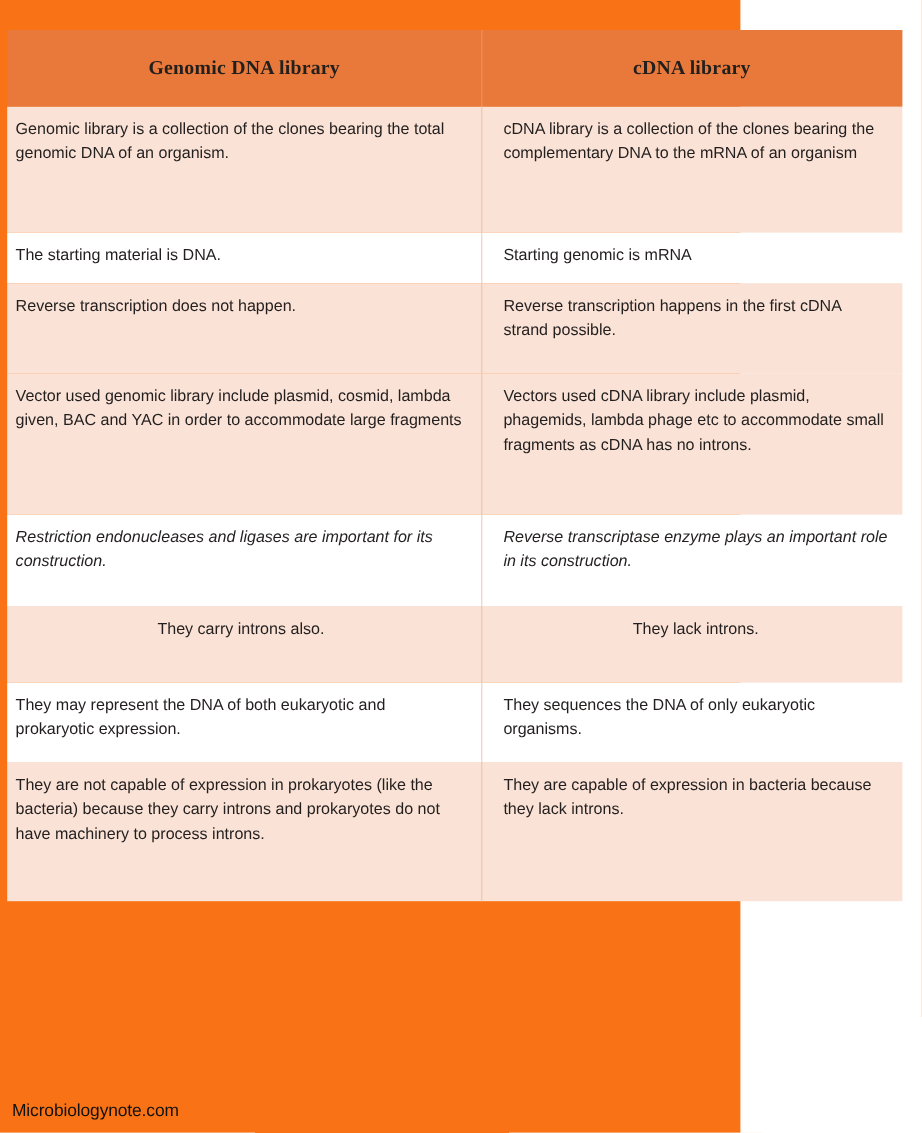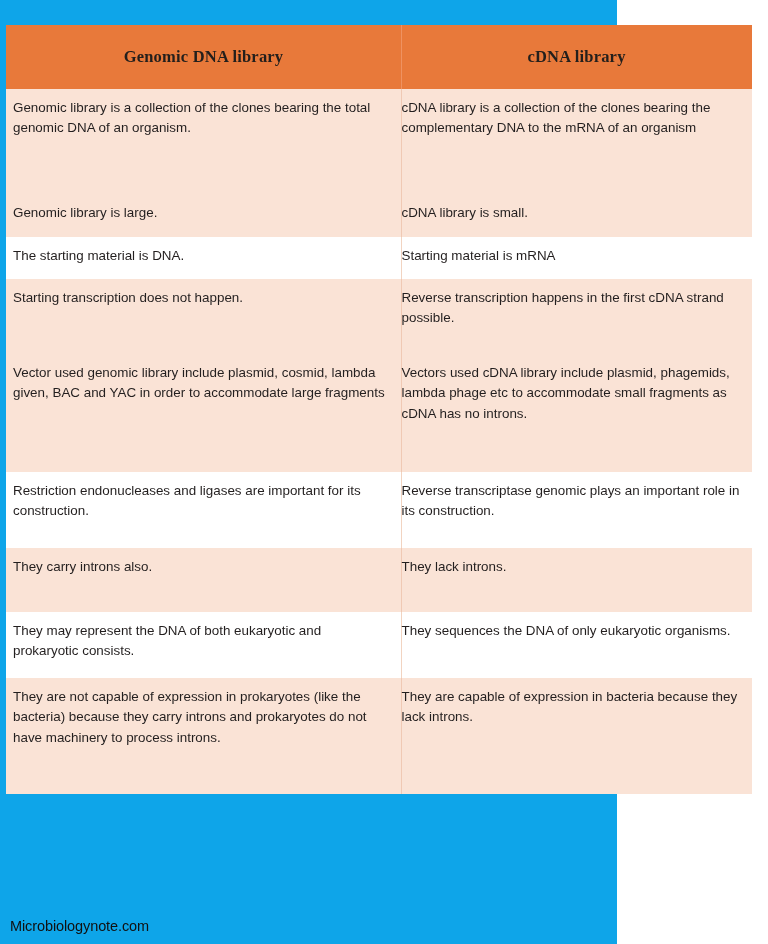--- a/index.html
+++ b/index.html
@@ -10,21 +10,21 @@
   body {
     width: 768px;
     height: 944px;
     font-family: "Liberation Sans", sans-serif;
     -webkit-font-smoothing: antialiased;
   }
   .page {
     position: relative;
     width: 617px;
     height: 944px;
-    background: #0ea5e9;
+    background: #f97316;
     box-sizing: border-box;
   }
   .table-wrap {
     position: absolute;
     left: 6px;
     top: 25px;
     width: 746px;
   }
   table.cmp {
     width: 100%;
@@ -57,38 +57,38 @@
     font-size: 13.4px;
     line-height: 1.52;
     color: #231f1f;
     vertical-align: top;
     padding: 9px 12px 9px 7px;
     border: none;
     margin-left: 20px;
   }
   tbody td.col1 { padding-left: 7px; }
   tbody td.col2 {
-    padding-left: 0;
+    padding-left: 18px;
     border-left: 1px solid #f2d4c1;
   }
 
   tbody tr.shade td { background: #fae3d6; }
   tbody tr.plain td { background: #ffffff; }
   tbody tr.shade td.col2 { border-left-color: #f0c9b4; }
 
   
   tr.h1 td { height: 87px; }
   tr.h2 td { height: 56px; }
   tr.h3 td { height: 25px; }
   tr.h4 td { height: 24px; }
   tr.h5 td { height: 57px; }
   tr.h6 td { height: 62px; }
   tr.h7 td { height: 100px; }
-  tr.h8 td { height: 58px; }
-  tr.h9 td { height: 46px; }
+  tr.h8 td { height: 58px; font-style: italic; }
+  tr.h9 td { height: 46px; text-align: center; }
   tr.h10 td { height: 48px; }
   tr.h11 td { height: 98px; }
 
   .footer {
     position: absolute;
     left: 10px;
     top: 918px;
     font-family: "Liberation Sans", sans-serif;
     font-weight: normal;
     font-size: 14.5px;
@@ -111,46 +111,42 @@
         <tr>
           <th class="col1">Genomic DNA library</th>
           <th class="col2">cDNA library</th>
         </tr>
       </thead>
       <tbody>
         <tr class="shade h1">
           <td class="col1">Genomic library is a collection of the clones bearing the total genomic DNA of an organism.</td>
           <td class="col2">cDNA library is a collection of the clones bearing the complementary DNA to the mRNA of an organism</td>
         </tr>
-        <tr class="shade h3">
-          <td class="col1">Genomic library is large.</td>
-          <td class="col2">cDNA library is small.</td>
-        </tr>
         <tr class="plain h4">
           <td class="col1">The starting material is DNA.</td>
-          <td class="col2">Starting material is mRNA</td>
+          <td class="col2">Starting genomic is mRNA</td>
         </tr>
         <tr class="shade h5">
-          <td class="col1">Starting transcription does not happen.</td>
+          <td class="col1">Reverse transcription does not happen.</td>
           <td class="col2">Reverse transcription happens in the first cDNA strand possible.</td>
         </tr>
         <tr class="shade h7">
           <td class="col1">Vector used genomic library include plasmid, cosmid, lambda given, BAC and YAC in order to accommodate large fragments</td>
           <td class="col2">Vectors used cDNA library include plasmid, phagemids, lambda phage etc to accommodate small fragments as cDNA has no introns.</td>
         </tr>
         <tr class="plain h8">
           <td class="col1">Restriction endonucleases and ligases are important for its construction.</td>
-          <td class="col2">Reverse transcriptase genomic plays an important role in its construction.</td>
+          <td class="col2">Reverse transcriptase enzyme plays an important role in its construction.</td>
         </tr>
         <tr class="shade h9">
           <td class="col1">They carry introns also.</td>
           <td class="col2">They lack introns.</td>
         </tr>
         <tr class="plain h10">
-          <td class="col1">They may represent the DNA of both eukaryotic and prokaryotic consists.</td>
+          <td class="col1">They may represent the DNA of both eukaryotic and prokaryotic expression.</td>
           <td class="col2">They sequences the DNA of only eukaryotic organisms.</td>
         </tr>
         <tr class="shade h11">
           <td class="col1">They are not capable of expression in prokaryotes (like the bacteria) because they carry introns and prokaryotes do not have machinery to process introns.</td>
           <td class="col2">They are capable of expression in bacteria because they lack introns.</td>
         </tr>
       </tbody>
     </table>
   </div>
 

